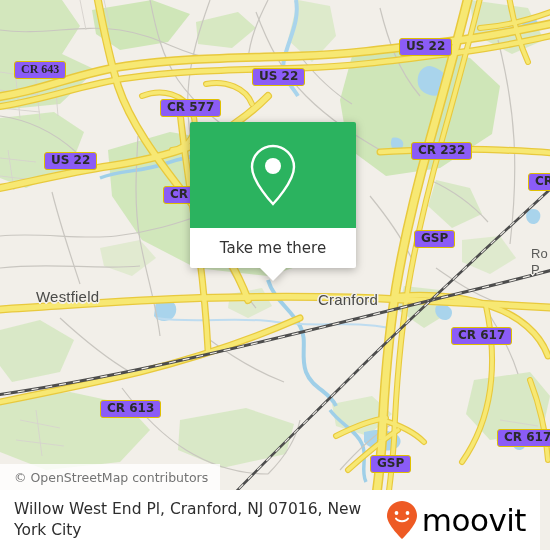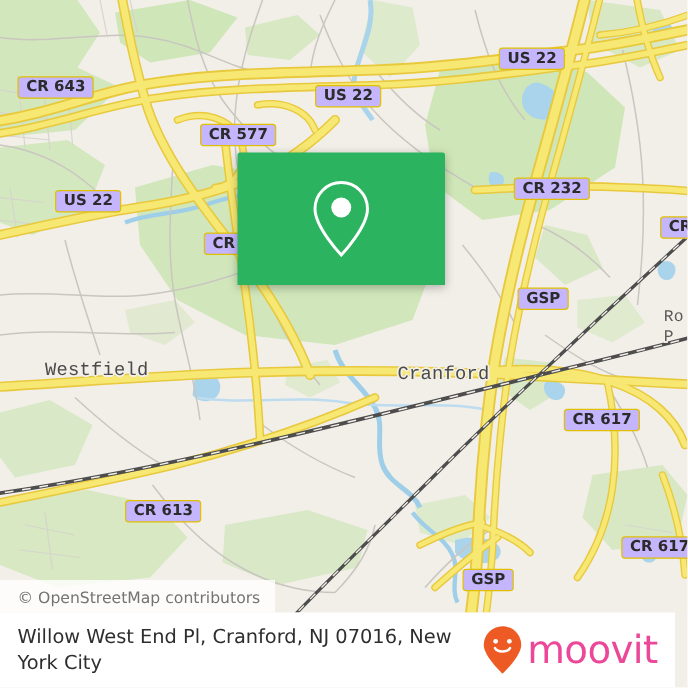--- a/index.html
+++ b/index.html
@@ -27,34 +27,34 @@
     overflow: hidden;
     background: #f2efe9;
   }
   #map svg { display:block; }
 
   
   .place-label {
     position: absolute;
     color: #4a4a48;
     font-size: 15px;
-    font-family: Liberation Mono, monospace;
+    font-family: Liberation Sans, sans-serif;
     letter-spacing: 0.2px;
     text-shadow:
       -1.5px 0 #f2efe9, 1.5px 0 #f2efe9, 0 -1.5px #f2efe9, 0 1.5px #f2efe9,
       -1px -1px #f2efe9, 1px -1px #f2efe9, -1px 1px #f2efe9, 1px 1px #f2efe9;
     white-space: nowrap;
     pointer-events: none;
   }
   .place-label.small { font-size: 13px; color: #5a5a58; }
 
   
   .shield {
     position: absolute;
-    background: #c4b5fd;
+    background: #8b5cf6;
     border: 1.5px solid #e0c000;
     border-radius: 3px;
     color: #2b2b2b;
     font-size: 12px;
     font-weight: bold;
     font-family: "DejaVu Sans", sans-serif;
     padding: 1px 6px 2px 6px;
     line-height: 13px;
     white-space: nowrap;
     box-sizing: border-box;
@@ -137,21 +137,21 @@
     line-height: 21px;
     font-family: "DejaVu Sans", sans-serif;
     padding-right: 8px;
   }
   #brand {
     display: flex;
     align-items: center;
     flex: 0 0 auto;
   }
   #brand-name {
-    color: #ec4899;
+    color: #000000;
     font-size: 31px;
     font-family: "DejaVu Sans", sans-serif;
     letter-spacing: -0.5px;
     margin-left: 3px;
     line-height: 31px;
   }
 </style>
 </head>
 <body>
 
@@ -335,21 +335,21 @@
   </div>
 
   <div>
     <div class="place-label" style="left:36px; top:288px;">Westfield</div>
     <div class="place-label" style="left:318px; top:291px;">Cranford</div>
     <div class="place-label small" style="left:531px; top:246px;">Ro</div>
     <div class="place-label small" style="left:531px; top:262px;">P</div>
   </div>
 
   <div>
-    <div class="shield" style="left:14px;  top:61px;">CR 643</div>
+    <div class="shield" style="left:14px;  top:61px;font-family:Liberation Serif, serif;">CR 643</div>
     <div class="shield" style="left:252px; top:68px;">US 22</div>
     <div class="shield" style="left:399px; top:38px;">US 22</div>
     <div class="shield" style="left:160px; top:99px;">CR 577</div>
     <div class="shield" style="left:44px;  top:152px;">US 22</div>
     <div class="shield" style="left:411px; top:142px;">CR 232</div>
     <div class="shield" style="left:528px; top:173px;">CR</div>
     <div class="shield" style="left:163px; top:186px;">CR</div>
     <div class="shield" style="left:414px; top:230px;">GSP</div>
     <div class="shield" style="left:451px; top:327px;">CR 617</div>
     <div class="shield" style="left:100px; top:400px;">CR 613</div>
@@ -357,20 +357,24 @@
     <div class="shield" style="left:497px; top:429px;">CR 617</div>
   </div>
 
   <div id="popup">
     <div id="popup-image">
       <svg width="56" height="66" viewBox="0 0 56 66">
         <path d="M28 4 C16.4 4 7 13.4 7 25 C7 40 28 62 28 62 C28 62 49 40 49 25 C49 13.4 39.6 4 28 4 Z" fill="none" stroke="#ffffff" stroke-width="2.4"></path>
         <circle cx="28" cy="24" r="8" fill="#ffffff"></circle>
       </svg>
     </div>
+    <div id="popup-footer">
+      <span id="popup-label">Take me there</span>
+      <div id="popup-tail"></div>
+    </div>
   </div>
 
   <div id="attribution">© OpenStreetMap contributors</div>
 
   <div id="footer">
     <div id="footer-address">Willow West End Pl, Cranford, NJ 07016, New York City</div>
     <div id="brand">
       <svg width="34" height="40" viewBox="0 0 34 40">
         <path d="M17 1 C8.7 1 2 7.7 2 16 C2 25 17 39 17 39 C17 39 32 25 32 16 C32 7.7 25.3 1 17 1 Z" fill="#ee5a24"></path>
         <circle cx="11.5" cy="13" r="1.9" fill="#ffffff"></circle>

